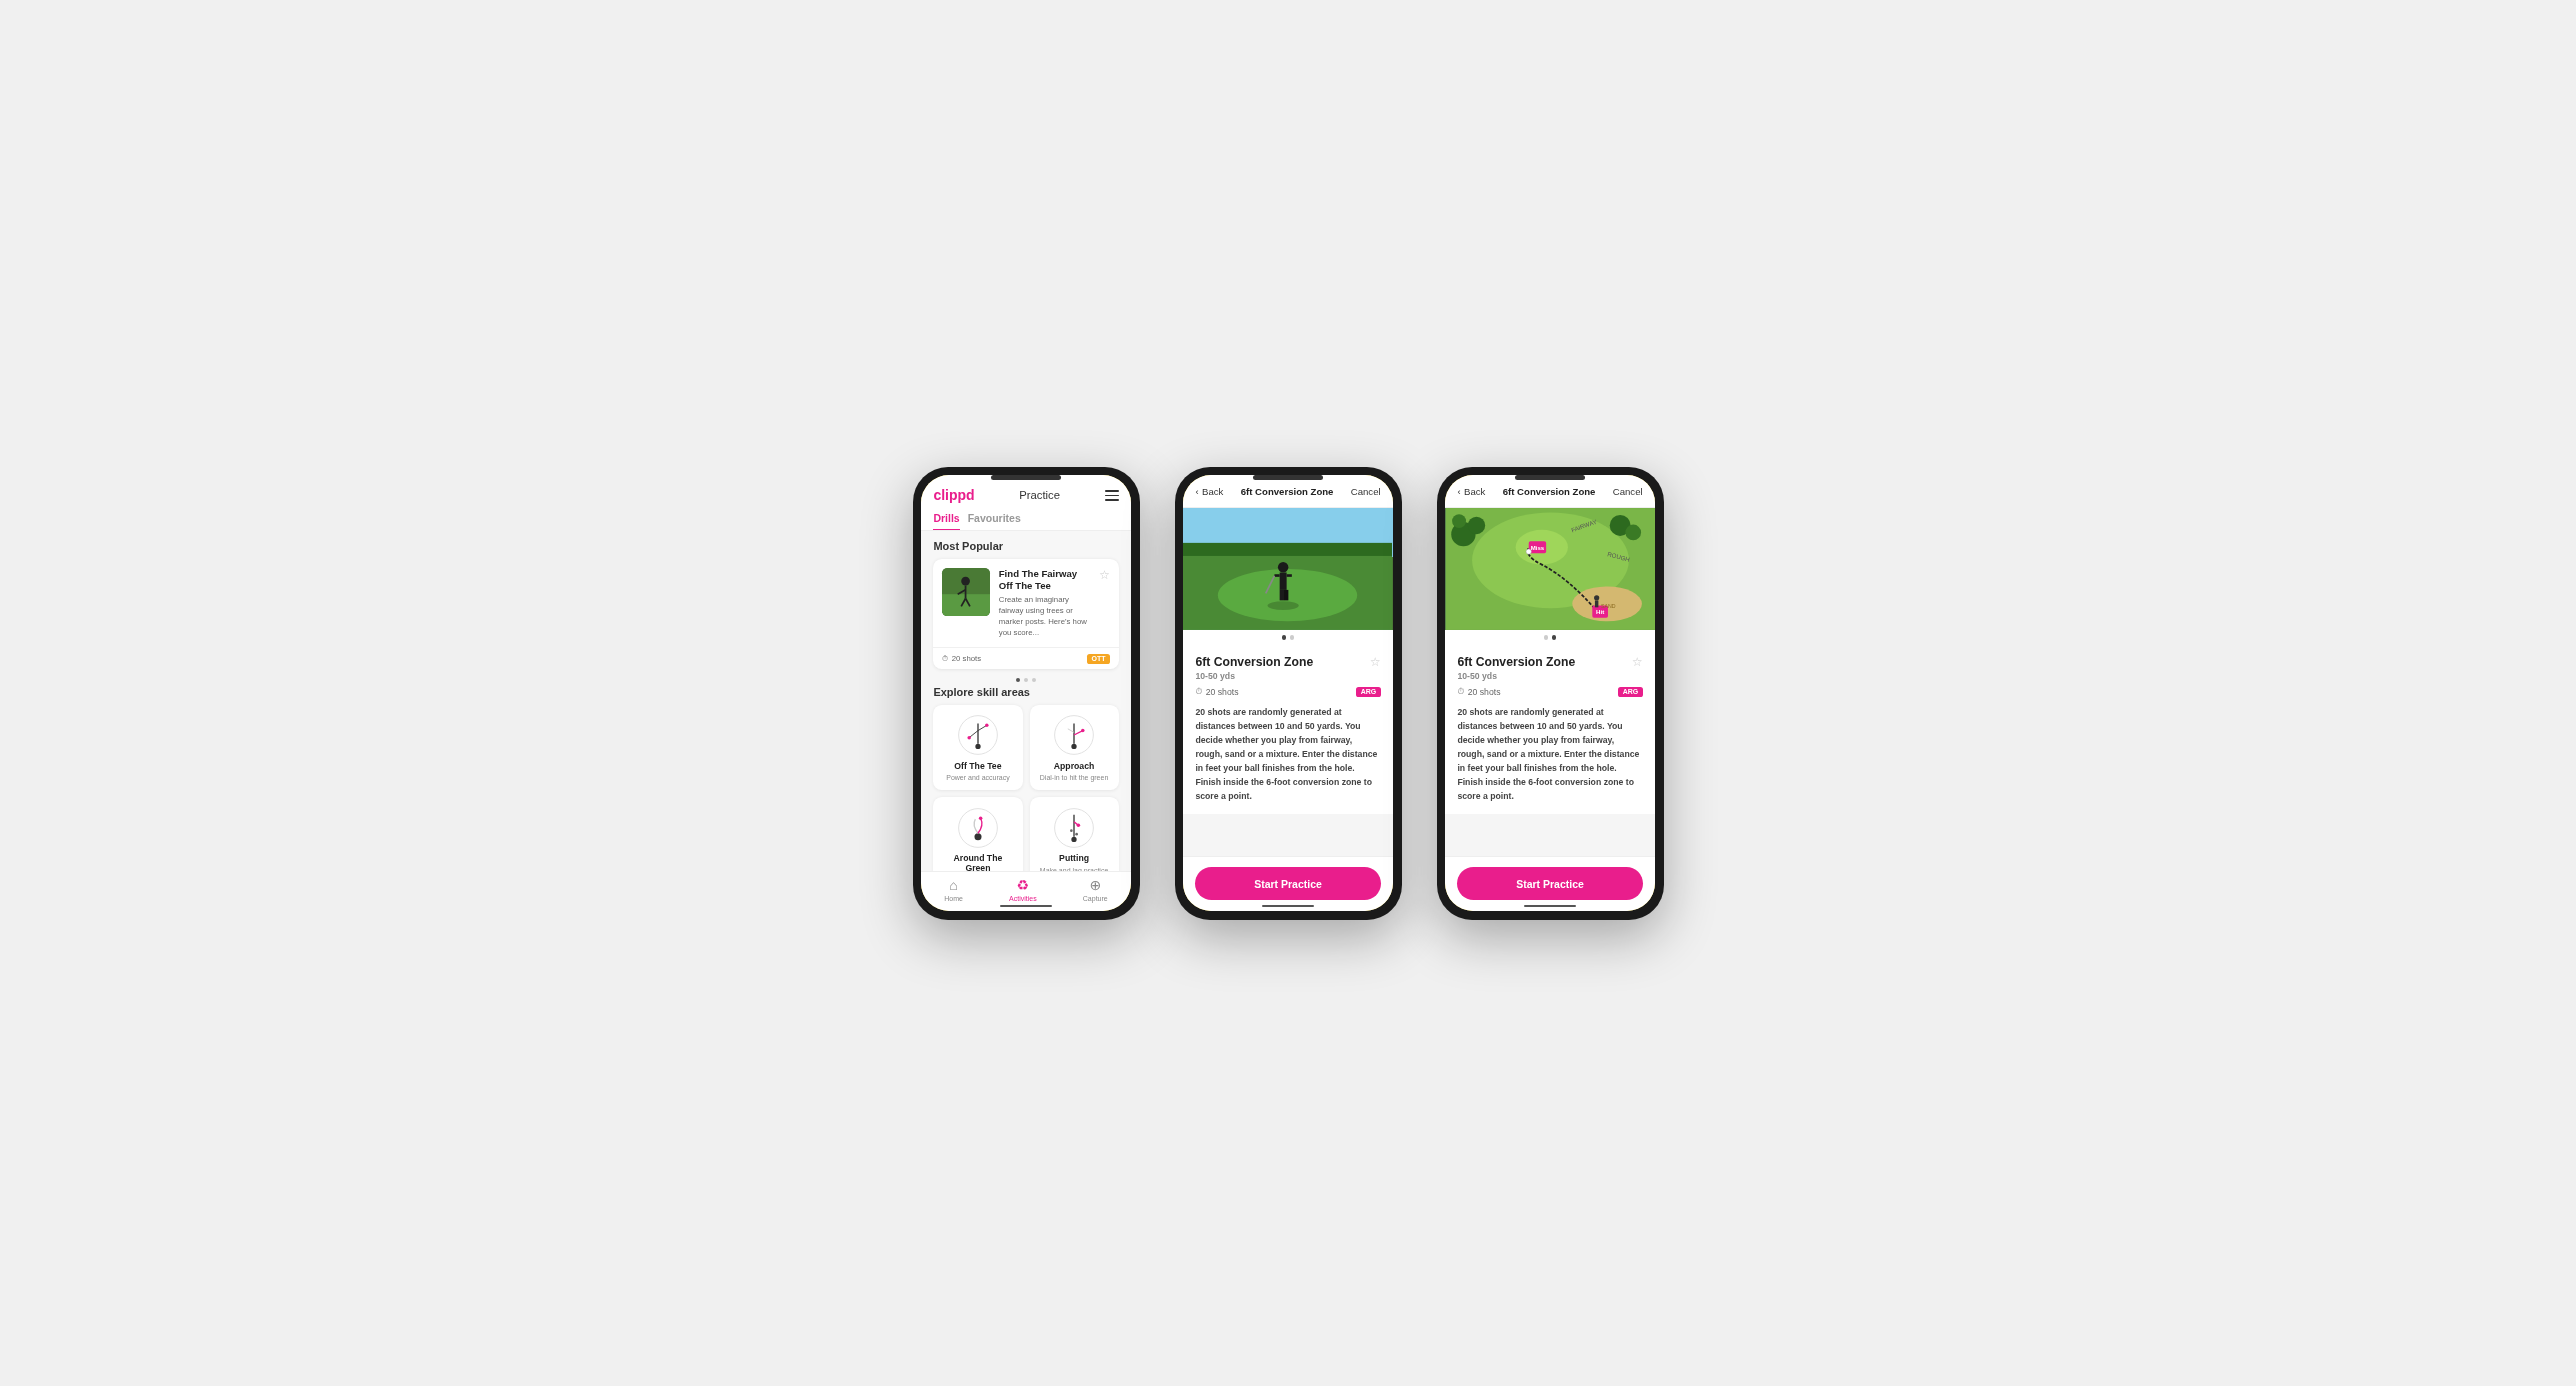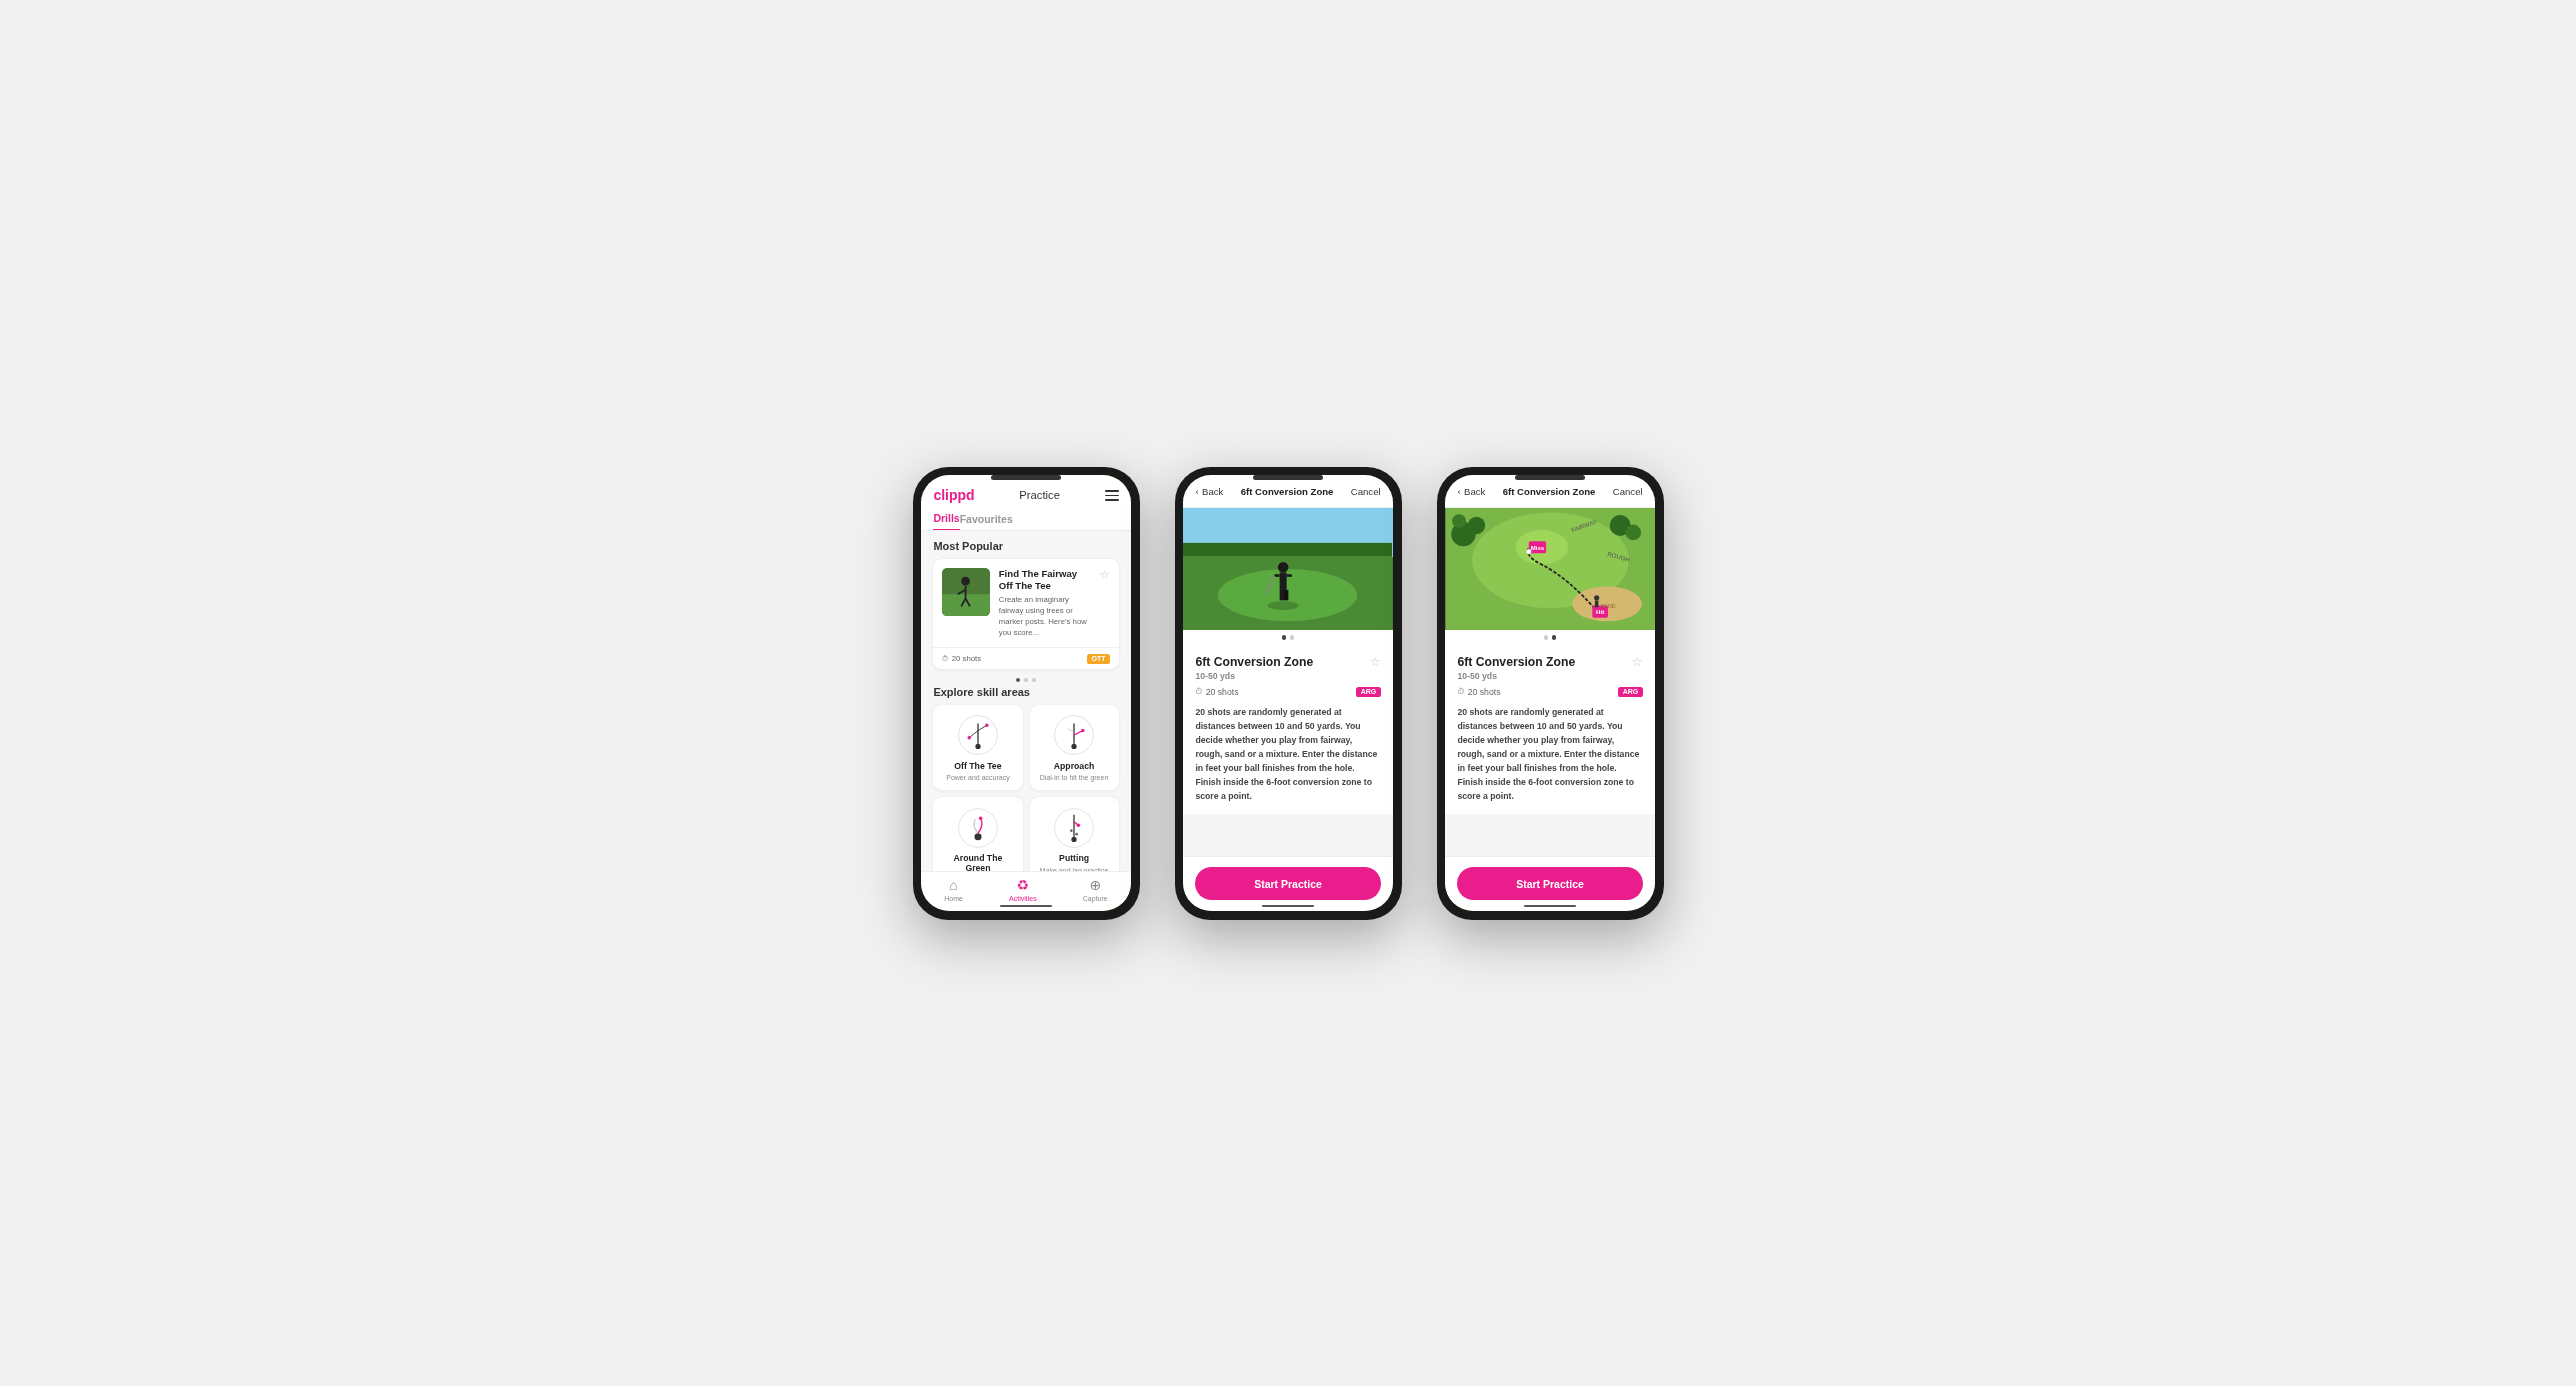--- a/index.html
+++ b/index.html
@@ -21,21 +21,21 @@
       background: #1a1a1a;
       border-radius: 35px;
       padding: 8.7px;
       box-shadow: 0 17.4px 52px rgba(0,0,0,0.3);
       position: relative;
       flex-shrink: 0;
     }
     .phone-screen {
       width: 100%;
       height: 100%;
-      background: #4d7c0f;
+      background: #fde047;
       border-radius: 28px;
       overflow: hidden;
       display: flex;
       flex-direction: column;
     }
     .phone-notch {
       position: absolute;
       top: 8.7px;
       left: 50%;
       transform: translateX(-50%);
@@ -84,22 +84,21 @@
       gap: 2.6px;
     }
     .hamburger span {
       width: 14px;
       height: 1.7px;
       background: #333;
       border-radius: 0.9px;
     }
     .tabs {
       display: flex;
-      gap: 0;
-      align-items: flex-end;
+      gap: 8px;
     }
     .tab {
       font-size: 10.5px;
       font-weight: 600;
       padding-bottom: 5.2px;
       color: #999;
       cursor: pointer;
     }
     .tab.active {
       color: #e91e8c;

